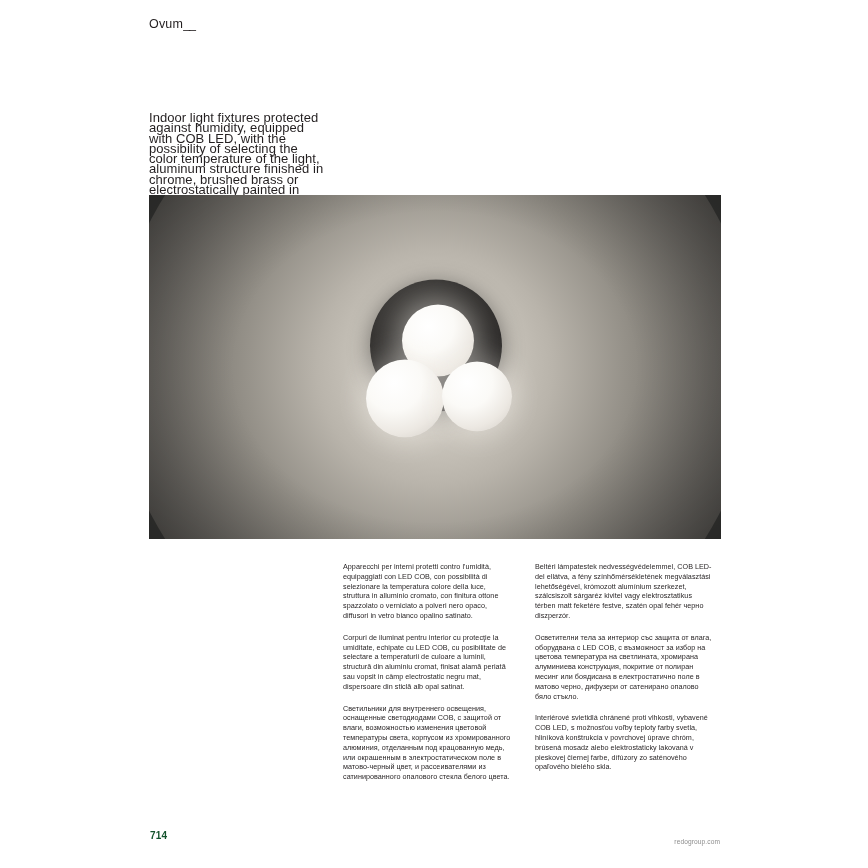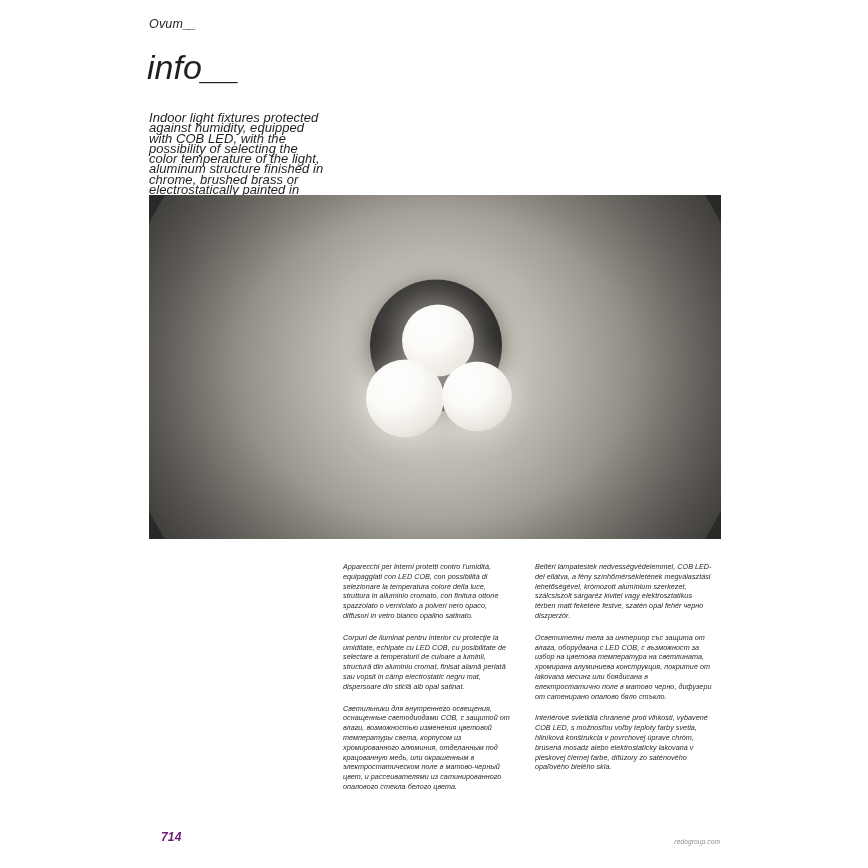--- a/index.html
+++ b/index.html
@@ -11,21 +11,20 @@
     height: 868px;
     background: #ffffff;
     font-family: "Liberation Sans", sans-serif;
     color: #231f20;
     overflow: hidden;
   }
   .page {
     position: relative;
     width: 868px;
     height: 868px;
-    font-style: italic;
   }
 
   
   .brand {
     position: absolute;
     left: 149px;
     top: 17px;
     font-size: 12.5px;
     letter-spacing: 0.2px;
     color: #231f20;
@@ -138,44 +137,43 @@
     color: #231f20;
   }
   .col.c1 { left: 343px; width: 168px; }
   .col.c2 { left: 535px; width: 178px; }
   .col p { margin: 0 0 12px 0; }
   .col p:last-child { margin-bottom: 8px; }
 
   
   .page-number {
     position: absolute;
-    left: 161px;
+    left: 150px;
     top: 830px;
-    font-size: 12px;
+    font-size: 10px;
     font-weight: 700;
-    color: #701a75;
+    color: #14532d;
     letter-spacing: 0.2px;
   }
   .footer-url {
     position: absolute;
     right: 148px;
     top: 838px;
     font-size: 6.6px;
     color: #8d8d8d;
     letter-spacing: 0.1px;
   }
 </style>
 </head>
 <body>
 
 <div class="page">
 
   <div class="brand"><span>Ovum</span><span class="underscore">__</span></div>
 
-  <div class="title">info__</div>
 
   <div class="intro">Indoor light fixtures protected against humidity, equipped with COB LED, with the possibility of selecting the color temperature of the light, aluminum structure finished in chrome, brushed brass or electrostatically painted in sand black, satin opal white glass diffusers.</div>
 
   <div class="photo">
     <div class="glow"></div>
     <div class="fixture">
       <div class="backplate"></div>
       <div class="globe g1"></div>
       <div class="globe g2"></div>
       <div class="globe g3"></div>
@@ -184,21 +182,21 @@
   </div>
 
   <div class="cols">
     <div class="col c1">
       <p>Apparecchi per interni protetti contro l'umidità, equipaggiati con LED COB, con possibilità di selezionare la temperatura colore della luce, struttura in alluminio cromato, con finitura ottone spazzolato o verniciato a polveri nero opaco, diffusori in vetro bianco opalino satinato.</p>
       <p>Corpuri de iluminat pentru interior cu protecţie la umiditate, echipate cu LED COB, cu posibilitate de selectare a temperaturii de culoare a luminii, structură din aluminiu cromat, finisat alamă periată sau vopsit in câmp electrostatic negru mat, dispersoare din sticlă alb opal satinat.</p>
       <p>Светильники для внутреннего освещения, оснащенные светодиодами COB, с защитой от влаги, возможностью изменения цветовой температуры света, корпусом из хромированного алюминия, отделанным под крацованную медь, или окрашенным в электростатическом поле в матово-черный цвет, и рассеивателями из сатинированного опалового стекла белого цвета.</p>
     </div>
     <div class="col c2">
       <p>Beltéri lámpatestek nedvességvédelemmel, COB LED-del ellátva, a fény színhőmérsékletének megválasztási lehetőségével, krómozott alumínium szerkezet, szálcsiszolt sárgaréz kivitel vagy elektrosztatikus térben matt feketére festve, szatén opal fehér черно diszperzór.</p>
-      <p>Осветителни тела за интериор със защита от влага, оборудвана с LED COB, с възможност за избор на цветова температура на светлината, хромирана алуминиева конструкция, покритие от lakovaná месинг или боядисана в електростатично поле в матово черно, дифузери от сатенирано опалово бяло стъкло.</p>
+      <p>Осветителни тела за интериор със защита от влага, оборудвана с LED COB, с възможност за избор на цветова температура на светлината, хромирана алуминиева конструкция, покритие от полиран месинг или боядисана в електростатично поле в матово черно, дифузери от сатенирано опалово бяло стъкло.</p>
       <p>Interiérové svietidlá chránené proti vlhkosti, vybavené COB LED, s možnosťou voľby teploty farby svetla, hliníková konštrukcia v povrchovej úprave chróm, brúsená mosadz alebo elektrostaticky lakovaná v pieskovej čiernej farbe, dífúzory zo saténového opaľového bielého skla.</p>
     </div>
   </div>
 
   <div class="page-number">714</div>
   <div class="footer-url">redogroup.com</div>
 
 </div>
 
 </body></html>

